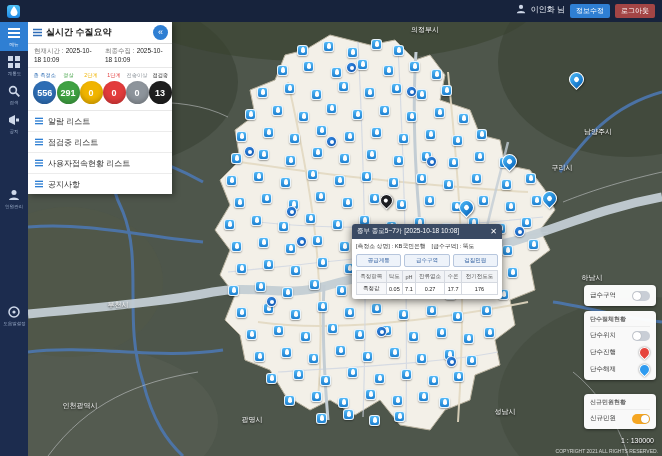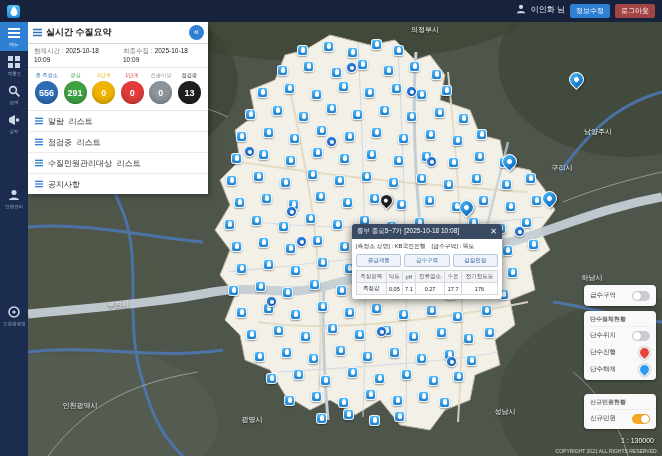--- a/index.html
+++ b/index.html
@@ -23,32 +23,32 @@
   .rail{position:absolute;left:0;top:22px;bottom:0;width:28px;background:#1c2c4e;z-index:50;display:flex;flex-direction:column;align-items:center;}
   .rail-item{width:28px;padding:5px 0 4px;display:flex;flex-direction:column;align-items:center;gap:2px;cursor:pointer;color:#cfd9ea;box-sizing:border-box;}
   .rail-item:first-child{background:#2f7fd3;color:#fff;}
   .rail-item:nth-child(5){margin-top:46px;}
   .rail-item:nth-child(6){margin-top:88px;}
   .rail-label{font-size:5px;color:#9fb0cc;white-space:nowrap;transform:scale(.9);}
   .rail-item:first-child .rail-label{color:#eaf2ff;}
   .rail-ico svg{display:block;}
 
   
-  .panel{position:absolute;left:28px;top:22px;width:180px;background:#fff;z-index:40;box-shadow:2px 2px 6px rgba(0,0,0,.35);}
+  .panel{position:absolute;left:28px;top:22px;width:144px;background:#fff;z-index:40;box-shadow:2px 2px 6px rgba(0,0,0,.35);}
   .p-head{height:21px;display:flex;align-items:center;padding:0 5px;border-bottom:1px solid #d9d9d9;position:relative;}
   .p-head-ico{margin-right:4px;display:flex;}
   .p-title{font-size:9px;font-weight:bold;color:#222;}
   .p-collapse{position:absolute;right:4px;top:3px;width:15px;height:15px;border-radius:50%;background:#2f7fd3;color:#fff;font-size:9px;line-height:14px;text-align:center;cursor:pointer;}
   .p-times{display:flex;gap:10px;padding:3px 6px 4px;border-bottom:1px solid #e8e8e8;font-size:6.5px;color:#777;}
   .p-times b{color:#222;font-weight:normal;margin-left:2px;}
   #stats{display:flex;justify-content:space-between;padding:4px 5px 6px;border-bottom:1px solid #e8e8e8;}
   .stat{display:flex;flex-direction:column;align-items:center;gap:2px;width:27px;}
   .stat-label{font-size:5.5px;white-space:nowrap;transform:scale(.95);}
   .stat-circle{width:23px;height:23px;border-radius:50%;color:#fff;font-size:9px;font-weight:bold;display:flex;align-items:center;justify-content:center;box-shadow:inset 0 -3px 4px rgba(0,0,0,.18);}
-  .plist-row{height:20px;display:flex;align-items:center;gap:5px;padding:0 7px;border-bottom:1px solid #ececec;font-size:8px;color:#333;cursor:pointer;font-family:Liberation Mono, monospace;}
+  .plist-row{height:20px;display:flex;align-items:center;gap:5px;padding:0 7px;border-bottom:1px solid #ececec;font-size:8px;color:#333;cursor:pointer;}
   .plist-row:last-child{border-bottom:none;}
   .plist-ico{display:flex;}
 
   
   .map{position:absolute;left:28px;top:22px;right:0;bottom:0;overflow:hidden;background:#4e564b;z-index:1;}
   #mapsvg{position:absolute;left:0;top:0;width:100%;height:100%;}
   #mlabels,#markers{position:absolute;left:0;top:0;right:0;bottom:0;pointer-events:none;}
   .map-label{position:absolute;color:#fff;font-size:7px;text-shadow:0 1px 2px rgba(0,0,0,.85);transform:translate(-50%,-50%);white-space:nowrap;}
   .mk{position:absolute;pointer-events:auto;cursor:pointer;}
   .mk-s{width:11px;height:11px;border-radius:3px;background:linear-gradient(#53b9f7,#1d7fd0);border:1px solid rgba(255,255,255,.9);box-shadow:0 1px 1.5px rgba(0,0,0,.35);box-sizing:border-box;}
@@ -553,21 +553,21 @@
           <div class="plist-label">점검중 리스트</div>
         </div>
         <div class="plist-row">
           <div class="plist-ico">
             <svg width="8" height="8" viewBox="0 0 12 12" fill="#2f7fd3">
               <rect y="1" width="12" height="2"></rect>
               <rect y="5" width="12" height="2"></rect>
               <rect y="9" width="12" height="2"></rect>
             </svg>
           </div>
-          <div class="plist-label">수질민원관리대상 리스트</div>
+          <div class="plist-label">사용자접속현황 리스트</div>
         </div>
         <div class="plist-row">
           <div class="plist-ico">
             <svg width="8" height="8" viewBox="0 0 12 12" fill="#2f7fd3">
               <rect y="1" width="12" height="2"></rect>
               <rect y="5" width="12" height="2"></rect>
               <rect y="9" width="12" height="2"></rect>
             </svg>
           </div>
           <div class="plist-label">공지사항</div>

